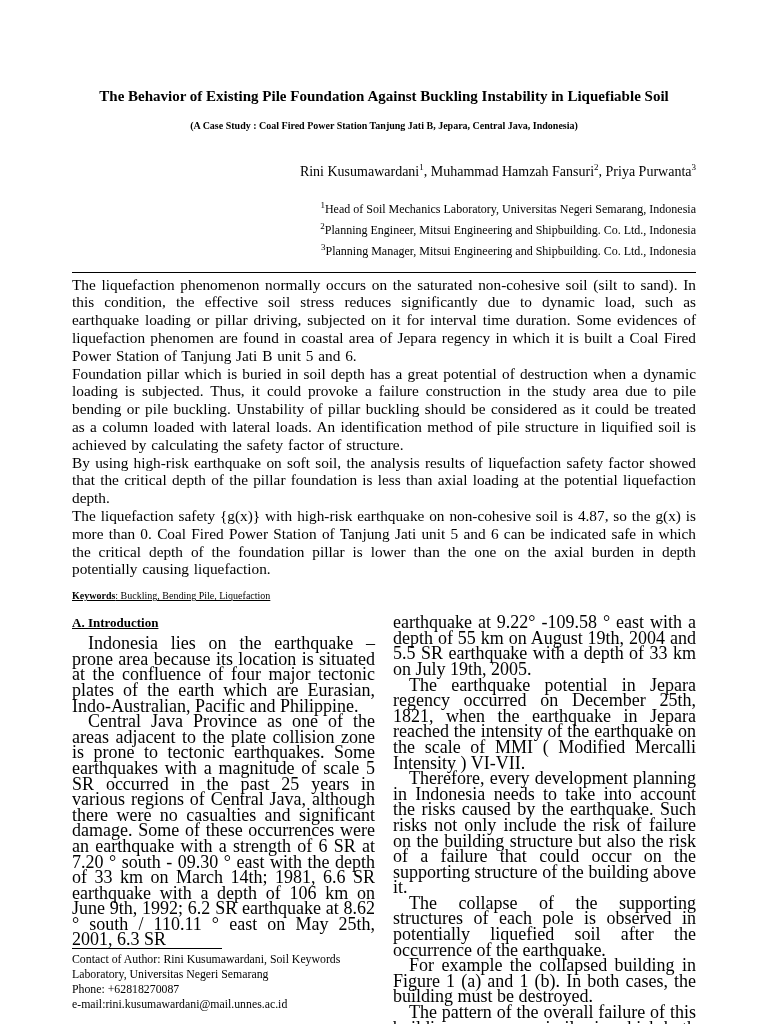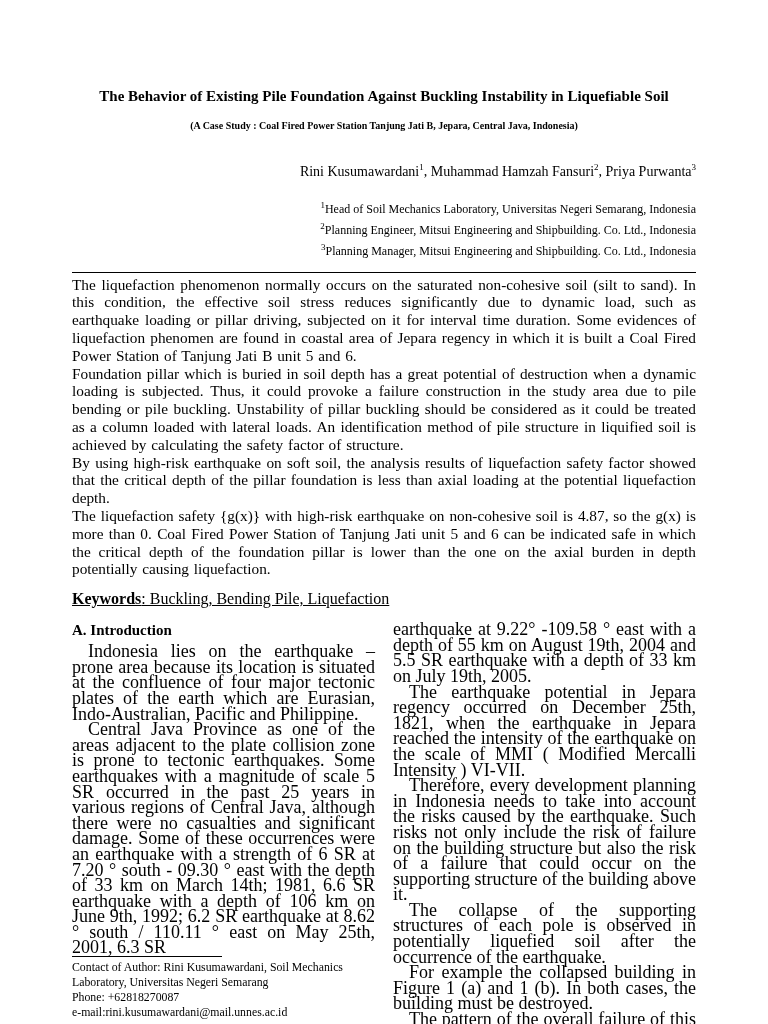--- a/index.html
+++ b/index.html
@@ -33,26 +33,26 @@
   }
   .rule {
     border: none; border-top: 1.5px solid #000; margin: 12px 0 3px 0;
   }
   .abs-heading { font-weight: bold; font-size: 15px; margin: 0 0 2px 0; }
   .abs-p {
     margin: 0; font-size: 15.3px; line-height: 17.8px;
     text-align: justify; word-spacing: 1px;
   }
   .keywords {
-    font-size: 16px; margin: 12px 0 14px 0; text-decoration: underline;
+    font-size: 10px; margin: 12px 0 14px 0; text-decoration: underline;
   }
   .kw-label { font-weight: bold; }
   .columns { display: flex; gap: 18px; height: 334px; }
   .col { flex: 1 1 0; display: flex; flex-direction: column; min-width: 0; }
-  .sec-heading { font-weight: bold; font-size: 15px; margin: 0 0 5px 0; }
+  .sec-heading { font-weight: bold; font-size: 13px; margin: 0 0 5px 0; text-decoration: underline; }
   .col-p {
     margin: 0; font-size: 18px; line-height: 15.6px; text-align: justify;
   }
   .col-p.indent { text-indent: 16px; }
   .contact { margin-top: auto; font-size: 11.8px; line-height: 15px; }
   .contact-rule {
     border: none; border-top: 1px solid #000;
     width: 150px; margin: 0 0 3px 0;
   }
 </style>
@@ -86,21 +86,21 @@
   <div class="columns">
     <div class="col">
       <div class="sec-heading">A. Introduction</div>
       <div>
           <p class="col-p indent">Indonesia lies on the earthquake – prone area because its location is situated at the confluence of four major tectonic plates of the earth which are Eurasian, Indo-Australian, Pacific and Philippine.</p>
           <p class="col-p indent">Central Java Province as one of the areas adjacent to the plate collision zone is prone to tectonic earthquakes. Some earthquakes with a magnitude of scale 5 SR occurred in the past 25 years in various regions of Central Java, although there were no casualties and significant damage. Some of these occurrences were an earthquake with a strength of 6 SR at 7.20 ° south - 09.30 ° east with the depth of 33 km on March 14th; 1981, 6.6 SR earthquake with a depth of 106 km on June 9th, 1992; 6.2 SR earthquake at 8.62 ° south / 110.11 ° east on May 25th, 2001, 6.3 SR</p>
         </div>
       <div class="contact">
         <hr class="contact-rule">
         <div>
-            <div>Contact of Author: Rini Kusumawardani, Soil Mechanics Laboratory, Universitas Negeri Semarang</div>
+            <div>Contact of Author: Rini Kusumawardani, Soil Keywords Laboratory, Universitas Negeri Semarang</div>
             <div>Phone: +62818270087</div>
             <div>e-mail:rini.kusumawardani@mail.unnes.ac.id</div>
           </div>
       </div>
     </div>
     <div class="col">
       <div>
           <p class="col-p">earthquake at 9.22° -109.58 ° east with a depth of 55 km on August 19th, 2004 and 5.5 SR earthquake with a depth of 33 km on July 19th, 2005.</p>
           <p class="col-p indent">The earthquake potential in Jepara regency occurred on December 25th, 1821, when the earthquake in Jepara reached the intensity of the earthquake on the scale of MMI ( Modified Mercalli Intensity ) VI-VII.</p>
           <p class="col-p indent">Therefore, every development planning in Indonesia needs to take into account the risks caused by the earthquake. Such risks not only include the risk of failure on the building structure but also the risk of a failure that could occur on the supporting structure of the building above it.</p>

